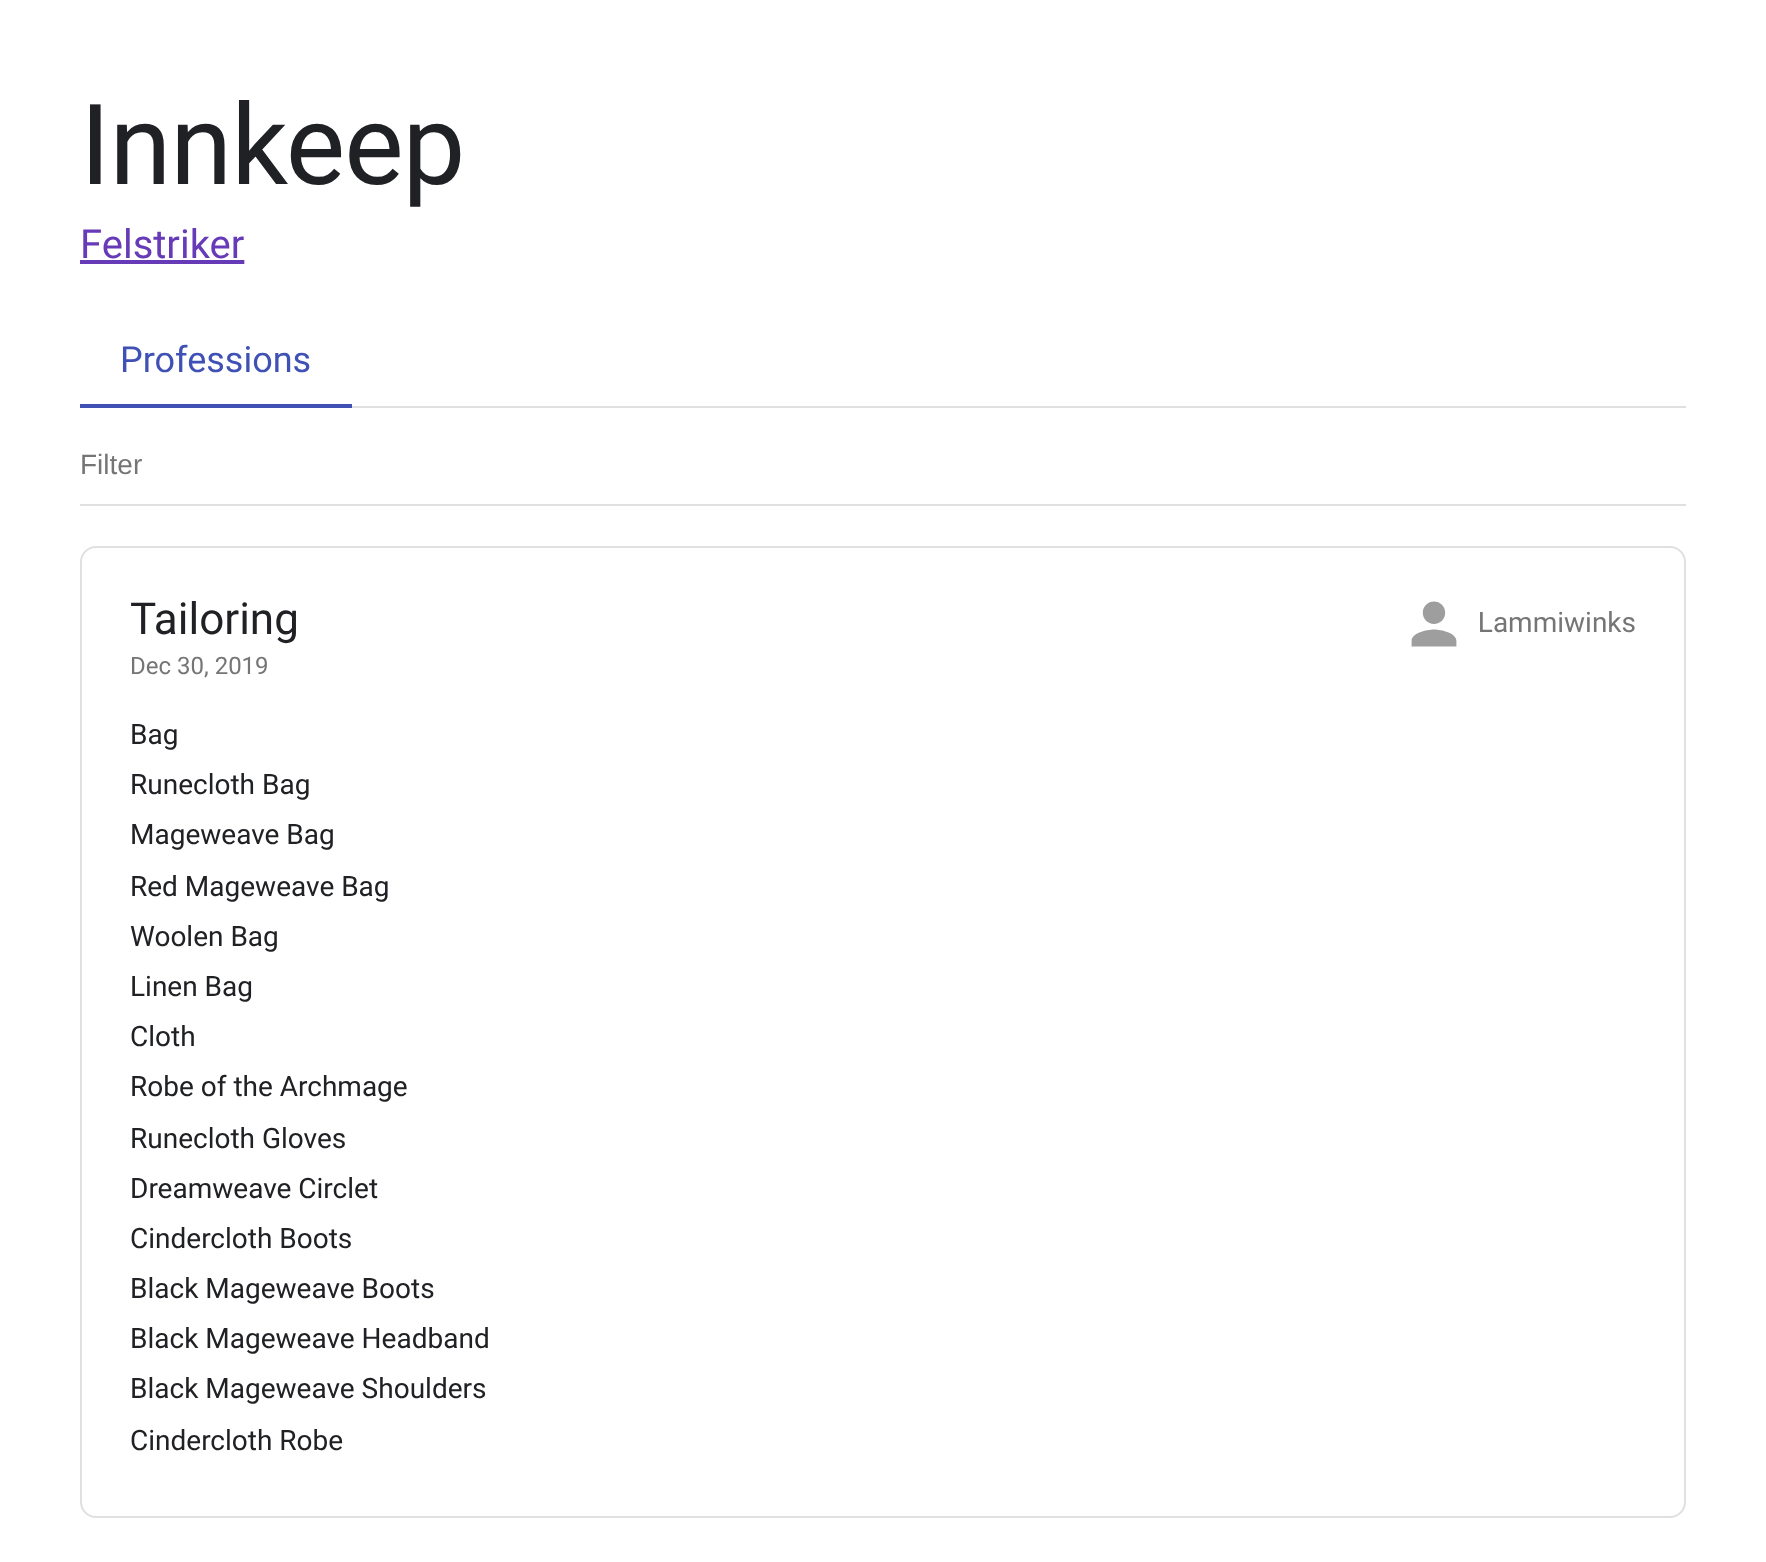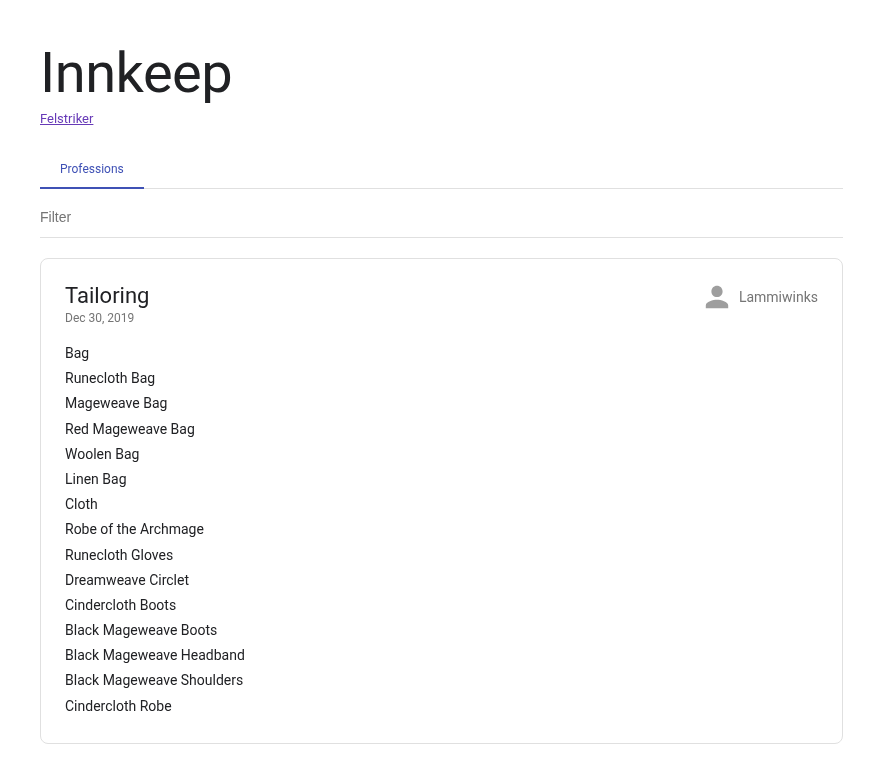--- a/index.html
+++ b/index.html
@@ -24,35 +24,35 @@
       font-size: 56px;
       font-weight: 400;
       color: #202124;
       margin-bottom: 4px;
       letter-spacing: -0.5px;
     }
 
     .realm-link {
       color: #673ab7;
       text-decoration: underline;
-      font-size: 13px;
+      font-size: 20px;
       cursor: pointer;
       display: inline-block;
       margin-bottom: 24px;
     }
 
     .tabs-container {
       display: flex;
       border-bottom: 1px solid #e0e0e0;
       margin-bottom: 0;
     }
 
     .tab {
       padding: 12px 20px;
-      font-size: 12px;
+      font-size: 18px;
       color: #757575;
       cursor: pointer;
       position: relative;
       text-align: center;
       min-width: 100px;
     }
 
     .tab.active {
       color: #3f51b5;
     }

